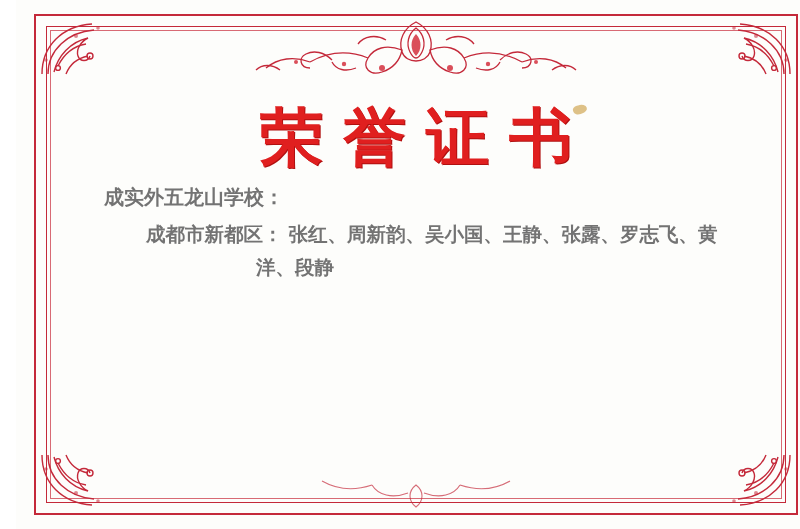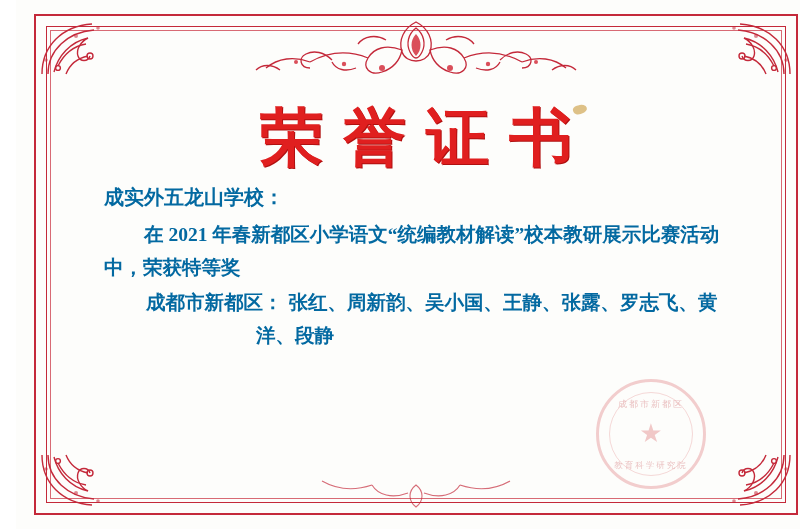--- a/index.html
+++ b/index.html
@@ -101,21 +101,21 @@
     color: #e01f1f;
     text-shadow: 1px 1px 0 #b01010;
   }
 
   
   .body-text {
     position: absolute;
     left: 88px;
     right: 76px;
     top: 180px;
-    color: #0369a1;
+    color: #737373;
     font-size: 19px;
     line-height: 34px;
     font-family: "Liberation Serif", serif;
     font-weight: bold;
   }
   .salutation {
     font-size: 20px;
     margin-bottom: 4px;
   }
   .para {
@@ -339,30 +339,23 @@
       </g>
     </svg>
   </div>
 
   <div class="blemish"></div>
 
   <div class="title">荣誉证书</div>
 
   <div class="body-text">
     <div class="salutation">成实外五龙山学校：</div>
-    <div class="para">在 2021 年春新都区小学语文“统编教材解读”校本教研展示比赛活动中，荣获特等奖</div>
     <div class="hanging">
       <span class="field-label">成都市新都区：</span><span class="field-value">张红、周新韵、吴小国、王静、张露、罗志飞、黄</span>
       <span class="cont">洋、段静</span>
     </div>
   </div>
 
-  <div class="seal">
-    <div class="seal-inner"></div>
-    <div class="seal-text">成都市新都区</div>
-    <div class="seal-star">★</div>
-    <div class="seal-text bottom">教育科学研究院</div>
-  </div>
 
   <div class="signature">
   </div>
 
 </div>
 
 </body></html>

